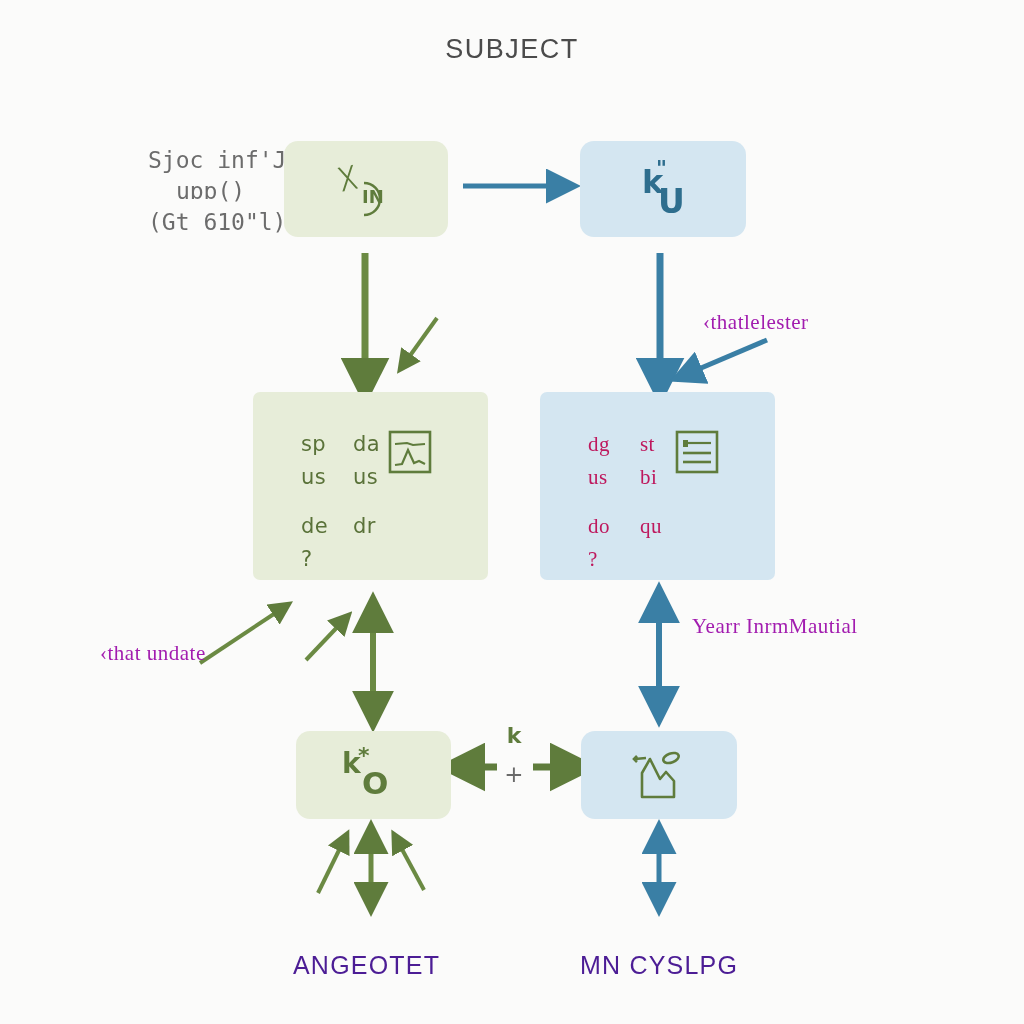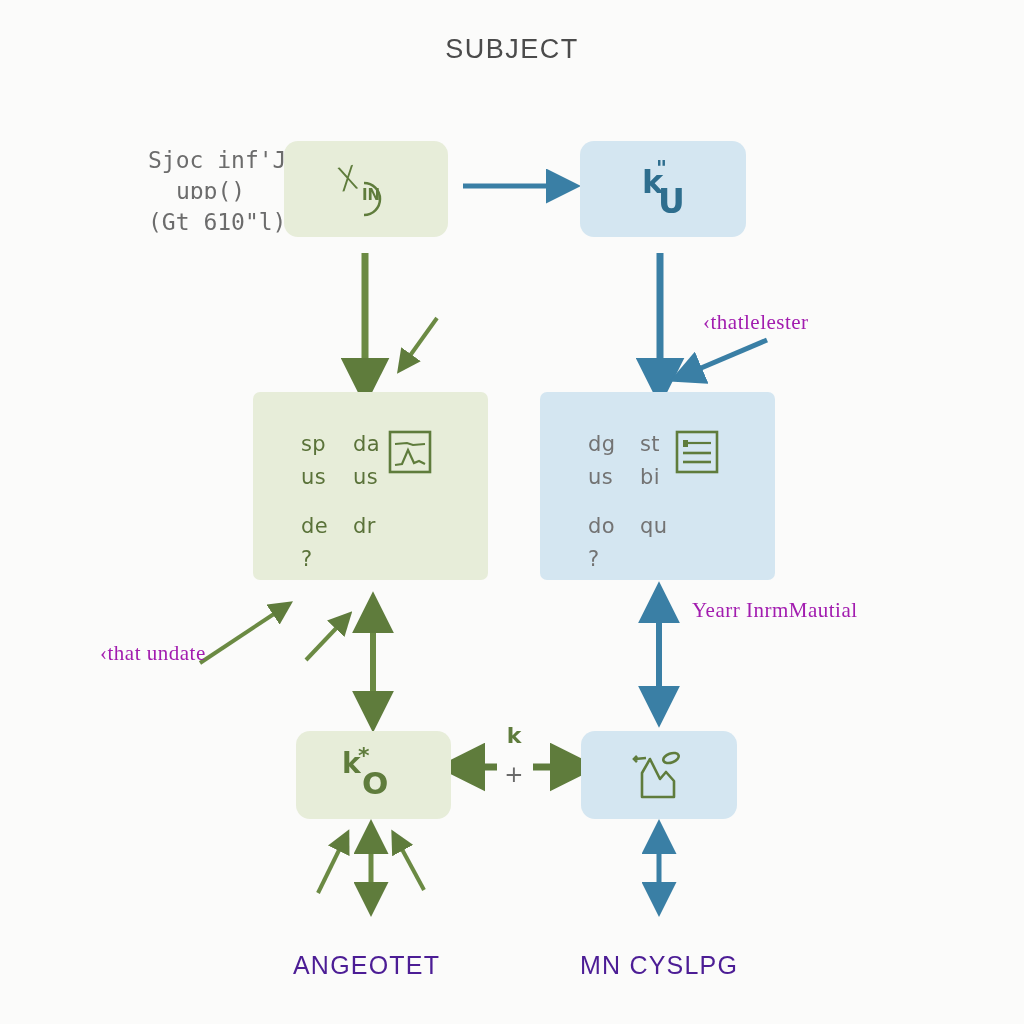--- a/index.html
+++ b/index.html
@@ -66,21 +66,21 @@
     position: absolute;
     left: 48px;
     top: 36px;
     width: 120px;
     font-family: "DejaVu Sans", sans-serif;
     font-size: 21px;
     line-height: 33px;
     letter-spacing: 0.4px;
   }
   .wg-green { color: #5a7239; }
-  .wg-blue  { color: #737373; }
+  .wg-blue  { color: #be185d; font-family: Liberation Serif, serif; }
   .word-row { display: flex; }
   .word-row span:first-child { width: 52px; }
   .word-gap { height: 16px; }
 
   .box-icon {
     position: absolute;
     right: 56px;
     top: 38px;
   }
 
@@ -196,21 +196,21 @@
     <div>uɒɒ()</div>
     <div>(Gt 610"l)</div>
   </div>
 
   <div class="box box-green" style="left:284px; top:141px; width:164px; height:96px;">
     <div class="glyph-stack">
       <span class="glyph g-green" style="left:56px; top:22px; font-size:26px; transform:rotate(-12deg);">ᚷ</span>
       <svg style="position:absolute; left:70px; top:34px;" width="48" height="48">
         <path d="M10 8 A16 16 0 1 1 10 40" fill="none" stroke="#5f7c3c" stroke-width="2.5"></path>
       </svg>
-      <span class="glyph g-green" style="left:78px; top:45px; font-size:15px;">IN</span>
+      <span class="glyph g-green" style="left:78px; top:45px; font-size:18px;">IN</span>
     </div>
   </div>
 
   <div class="box box-blue" style="left:580px; top:141px; width:166px; height:96px;">
     <div class="glyph-stack">
       <span class="glyph g-blue" style="left:62px; top:22px; font-size:32px;">k</span>
       <span class="glyph g-blue" style="left:76px; top:16px; font-size:21px;">"</span>
       <span class="glyph g-blue" style="left:78px; top:41px; font-size:33px;">U</span>
     </div>
   </div>
@@ -287,18 +287,18 @@
     </div>
   </div>
 
   <span class="mini-sym" style="left:496px; top:723px; width:36px;">k</span>
   <span class="mini-plus" style="left:496px; top:761px; width:36px;">+</span>
 
   <div class="anno" style="left:703px; top:310px;">‹thatlelester</div>
 
   <div class="anno" style="left:100px; top:641px;">‹that undate</div>
 
-  <div class="anno" style="left:692px; top:598px;">Yearr InrmMautial</div>
+  <div class="anno" style="left:692px; top:614px;">Yearr InrmMautial</div>
 
   <div class="bottom-label" style="left:293px; top:916px;">ANGEOTET</div>
   <div class="bottom-label" style="left:580px; top:916px;">MN CYSLPG</div>
 
 </div>
 
 </body></html>

